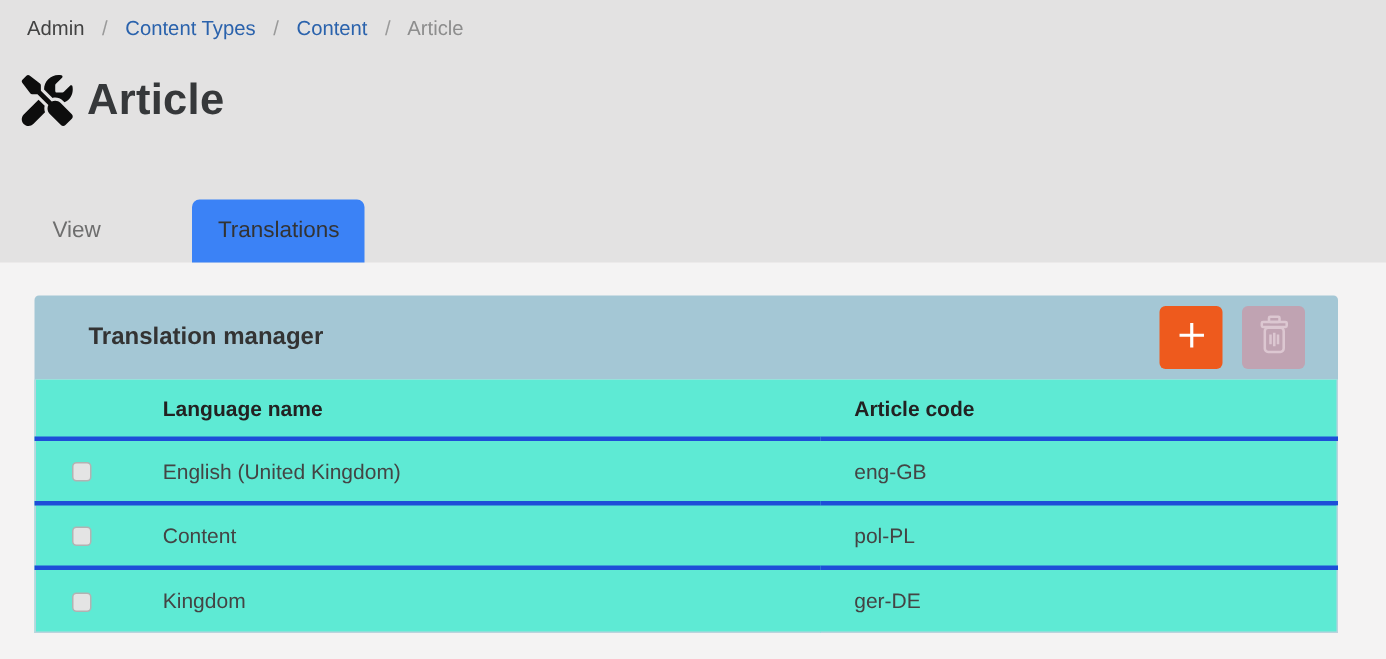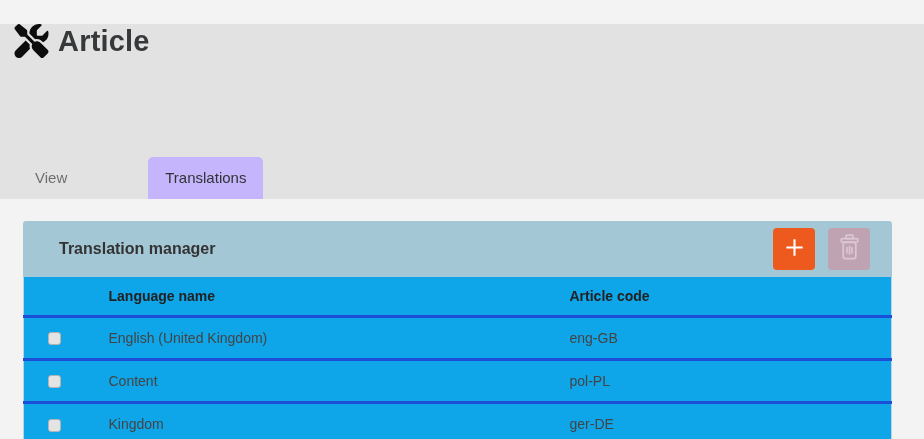--- a/index.html
+++ b/index.html
@@ -41,24 +41,23 @@
     padding-left: 18px;
     gap: 44px;
   }
   .tab {
     height: 42px; line-height: 42px;
     padding: 0 17px;
     font-size: 15px; color: #6e6e6e;
     cursor: pointer;
   }
   .tab.active {
-    background: #c4b5fd;
+    background: #3b82f6;
     border-radius: 5px 5px 0 0;
     color: #333333;
-    margin-left: 20px;
   }
   
   .content { padding: 22px 0 0 23px; }
   .panel { width: 869px; }
   .panel-header {
     height: 56px;
     background: #a4c7d5;
     border-radius: 3px 3px 0 0;
     display: flex; align-items: center;
     padding: 0 22px 0 24px;
@@ -73,21 +72,21 @@
     display: flex; align-items: center; justify-content: center;
     padding: 0; cursor: pointer;
   }
   .btn-add { background: #ee5a1d; margin-right: 13px; }
   .btn-del { background: #c0a3b2; cursor: default; }
   
   table.lang-table {
     width: 100%;
     border-collapse: collapse;
     table-layout: fixed;
-    background: #0ea5e9;
+    background: #5eead4;
     border: 1px solid #bad3dd;
     border-top: none;
     font-size: 14px;
   }
   .col-check { width: 62px; }
   .col-name  { width: 461px; }
   th, td { text-align: left; padding: 0 0 0 23px; }
   thead th {
     height: 39px;
     font-weight: bold; color: #222222; font-size: 14px;
@@ -106,20 +105,29 @@
     border-radius: 3px;
     vertical-align: middle;
     cursor: pointer;
   }
 </style>
 </head>
 <body>
 
 <div class="top">
 
+  <nav class="breadcrumb">
+    <span class="bc-plain">Admin</span>
+    <span class="bc-sep">/</span>
+    <a class="bc-link">Content Types</a>
+    <span class="bc-sep">/</span>
+    <a class="bc-link">Content</a>
+    <span class="bc-sep">/</span>
+    <span class="bc-current">Article</span>
+  </nav>
 
   <div class="title-row">
     <span class="title-icon">
       <svg viewBox="0 0 512 512" aria-hidden="true">
           <path fill="#0d0d0d" d="M78.6 5C69.1-2.4 55.6-1.5 47 7L7 47c-8.5 8.5-9.4 22-2.1 31.6l80 104c4.5 5.9 11.6 9.4 19 9.4h54.1l109 109c-14.7 29-10 65.4 14.3 89.6l112 112c12.5 12.5 32.8 12.5 45.3 0l64-64c12.5-12.5 12.5-32.8 0-45.3l-112-112c-24.2-24.2-60.6-29-89.6-14.3l-109-109V104c0-7.5-3.5-14.5-9.4-19L78.6 5zM19.9 396.1C7.2 408.8 0 426.1 0 444.1C0 481.6 30.4 512 67.9 512c18 0 35.3-7.2 48-19.9L233.7 374.3c-7.8-20.9-9-43.6-3.6-65.1l-61.7-61.7L19.9 396.1zM512 144c0-10.5-1.1-20.7-3.2-30.5c-2.4-11.2-16.1-14.1-24.2-6l-63.9 63.9c-3 3-7.1 4.7-11.3 4.7H352c-8.8 0-16-7.2-16-16V102.6c0-4.2 1.7-8.3 4.7-11.3l63.9-63.9c8.1-8.1 5.2-21.8-6-24.2C388.7 1.1 378.5 0 368 0C288.5 0 224 64.5 224 144l0 .8 85.3 85.3c36-9.1 75.8 .5 104 28.7l15.7 15.7C488.6 248.8 512 199.1 512 144z"></path>
         </svg>
     </span>
     <h1 class="page-title">Article</h1>
   </div>
 

